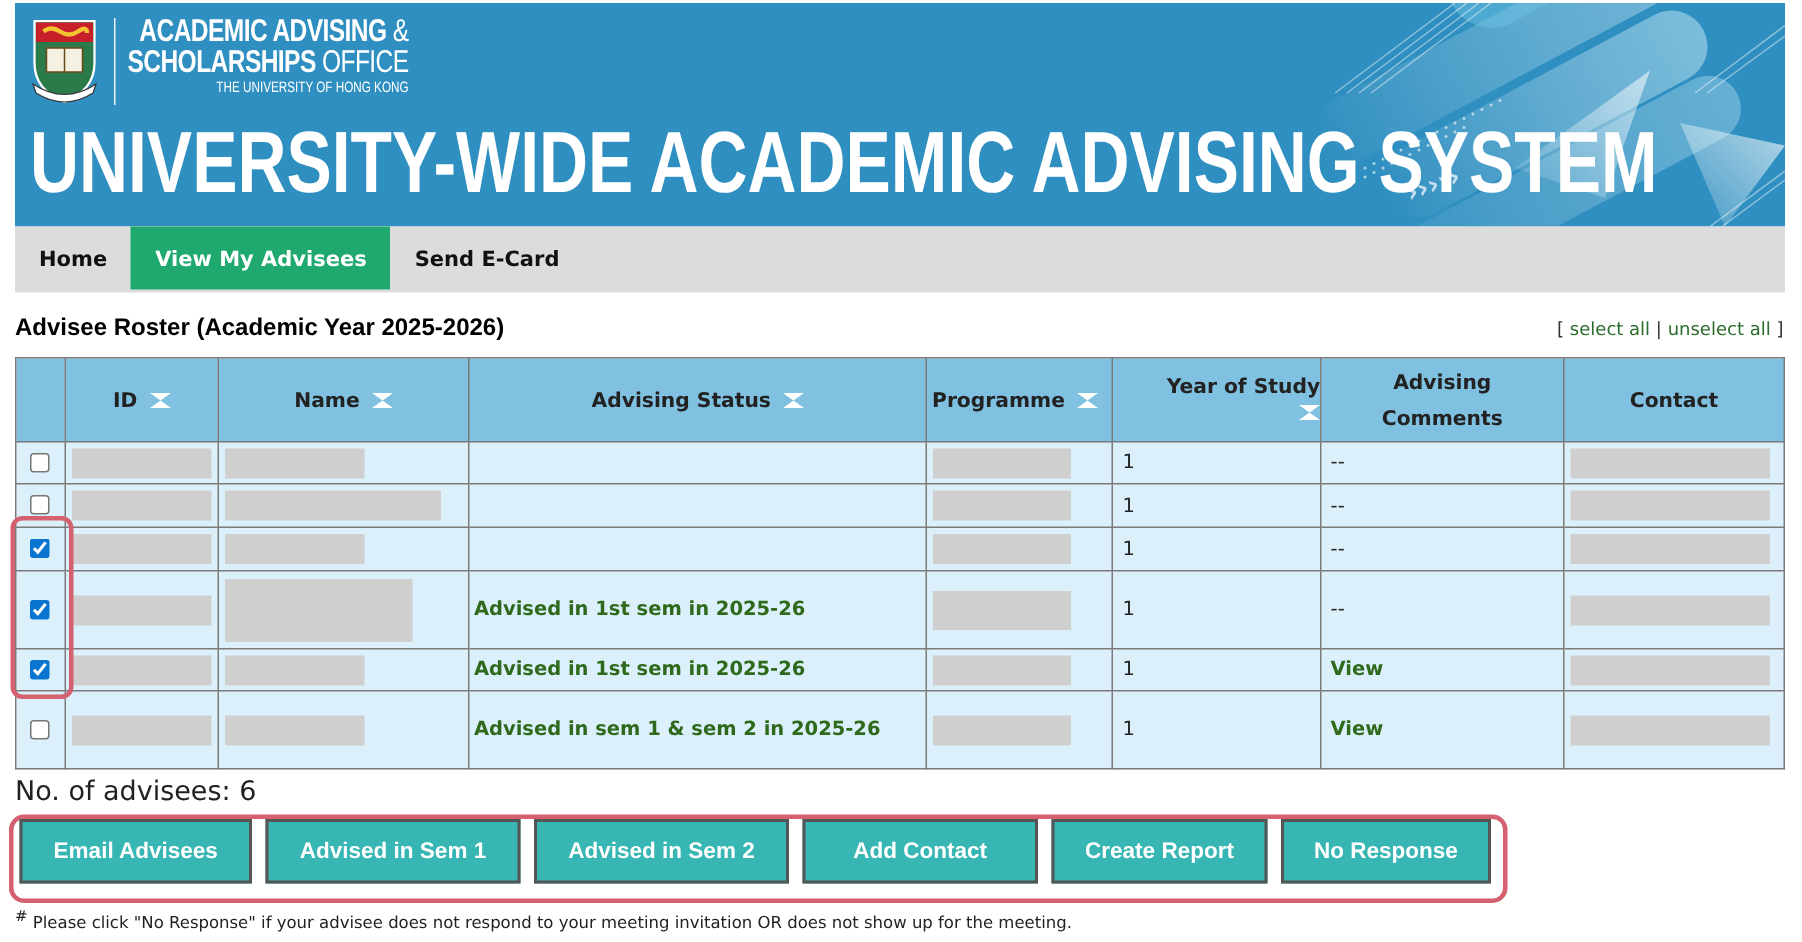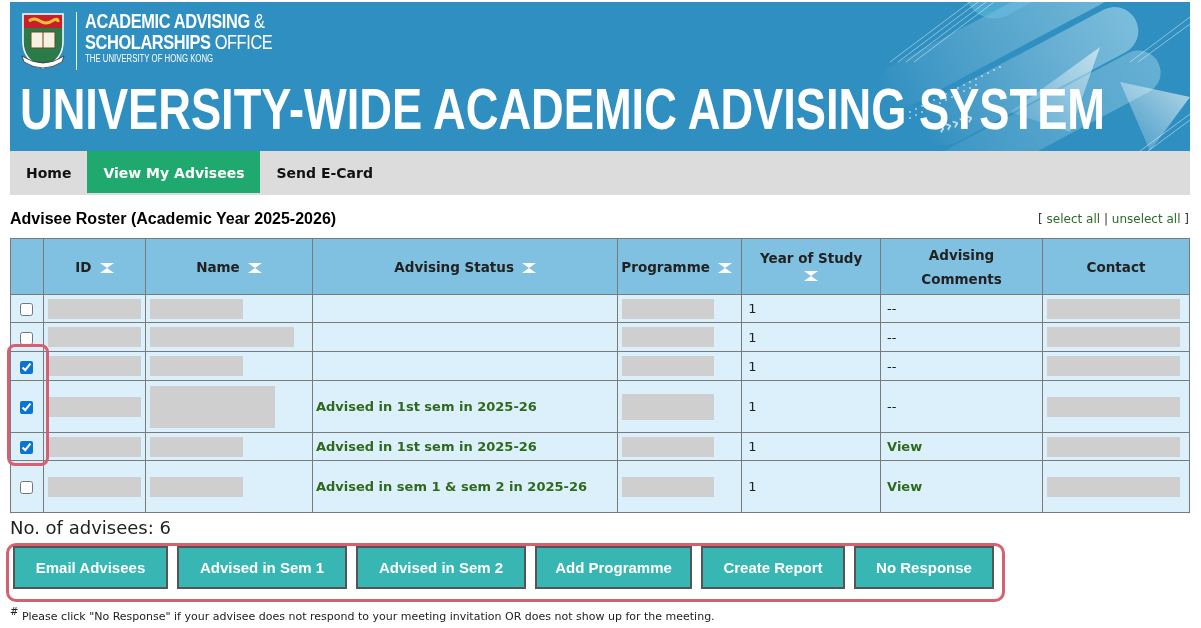--- a/index.html
+++ b/index.html
@@ -5,21 +5,21 @@
     * { box-sizing: border-box; margin: 0; padding: 0; }
     html, body { width: 1201px; height: 628px; background: #ffffff; overflow: hidden; }
     body { font-family: "DejaVu Sans", sans-serif; font-size: 13px; color: #222; position: relative; }
 
     
     .banner {
       position: absolute; left: 10px; top: 2px; width: 1180px; height: 149px;
       background: #2f8fc0; overflow: hidden;
     }
     .banner .deco { position: absolute; inset: 0; }
-    .logo-block { position: absolute; left: 10px; top: 8px; display: flex; align-items: flex-start; }
+    .logo-block { position: absolute; left: 10px; top: 8px; display: flex; align-items: flex-start; text-align: right; }
     .crest { width: 46px; height: 58px; margin-top: 2px; }
     .logo-divider { width: 1px; height: 58px; background: #ffffff; margin: 2px 8px 0 10px; opacity: .9; }
     .logo-text { color: #fff; font-family: "Liberation Sans", sans-serif; line-height: 1; }
     .logo-l1, .logo-l2 { font-size: 21px; font-weight: bold; letter-spacing: -0.5px; transform: scaleX(0.78); transform-origin: left; white-space: nowrap; display: block; }
     .logo-l1 .amp, .logo-l2 .thin { font-weight: normal; }
     .logo-l3 { font-size: 10px; transform: scaleX(0.78); transform-origin: left; white-space: nowrap; display: block; margin-top: 2px; }
     .banner-title {
       position: absolute; left: 10px; top: 78px; color: #fff;
       font-family: "Liberation Sans", sans-serif; font-weight: bold; font-size: 58px;
       letter-spacing: 0px; transform: scaleX(0.78); transform-origin: left; white-space: nowrap; line-height: 1;
@@ -179,21 +179,21 @@
       <col style="width:162px">
       <col style="width:147px">
   </colgroup>
   <thead>
     <tr>
       <th></th>
       <th><span>ID</span><span class="sort-icon"></span></th>
       <th><span>Name</span><span class="sort-icon"></span></th>
       <th><span>Advising Status</span><span class="sort-icon"></span></th>
       <th style="text-align:left;padding-left:3px;"><span>Programme</span><span class="sort-icon"></span></th>
-      <th style="line-height:17px;padding-top:0;"><span>Year of Study</span><br><span class="sort-icon" style="margin-left:0"></span></th>
+      <th style="line-height:17px;padding-top:0;text-align:right;"><span>Year of Study</span><br><span class="sort-icon" style="margin-left:0"></span></th>
       <th style="line-height:24px;padding:0 20px;">Advising Comments</th>
       <th>Contact</th>
     </tr>
   </thead>
   <tbody>
 
     <tr style="height:28px">
       <td class="cb-cell"><input type="checkbox" style=""></td>
       <td>
           <div class="redact" style="width:93px"></div>
@@ -311,21 +311,21 @@
 
 <div class="check-outline"></div>
 
 <div class="count">No. of advisees: 6</div>
 
 <div class="actions-outline"></div>
 <div class="actions">
   <div class="action-btn" style="width:155px">Email Advisees</div>
   <div class="action-btn" style="width:170px">Advised in Sem 1</div>
   <div class="action-btn" style="width:170px">Advised in Sem 2</div>
-  <div class="action-btn" style="width:157px">Add Programme</div>
+  <div class="action-btn" style="width:157px">Add Contact</div>
   <div class="action-btn" style="width:144px">Create Report</div>
   <div class="action-btn" style="width:140px">No Response</div>
 </div>
 
 <div class="footnote">
   <sup>#</sup>
   <span>Please click "No Response" if your advisee does not respond to your meeting invitation OR does not show up for the meeting.</span>
 </div>
 
 </body></html>

